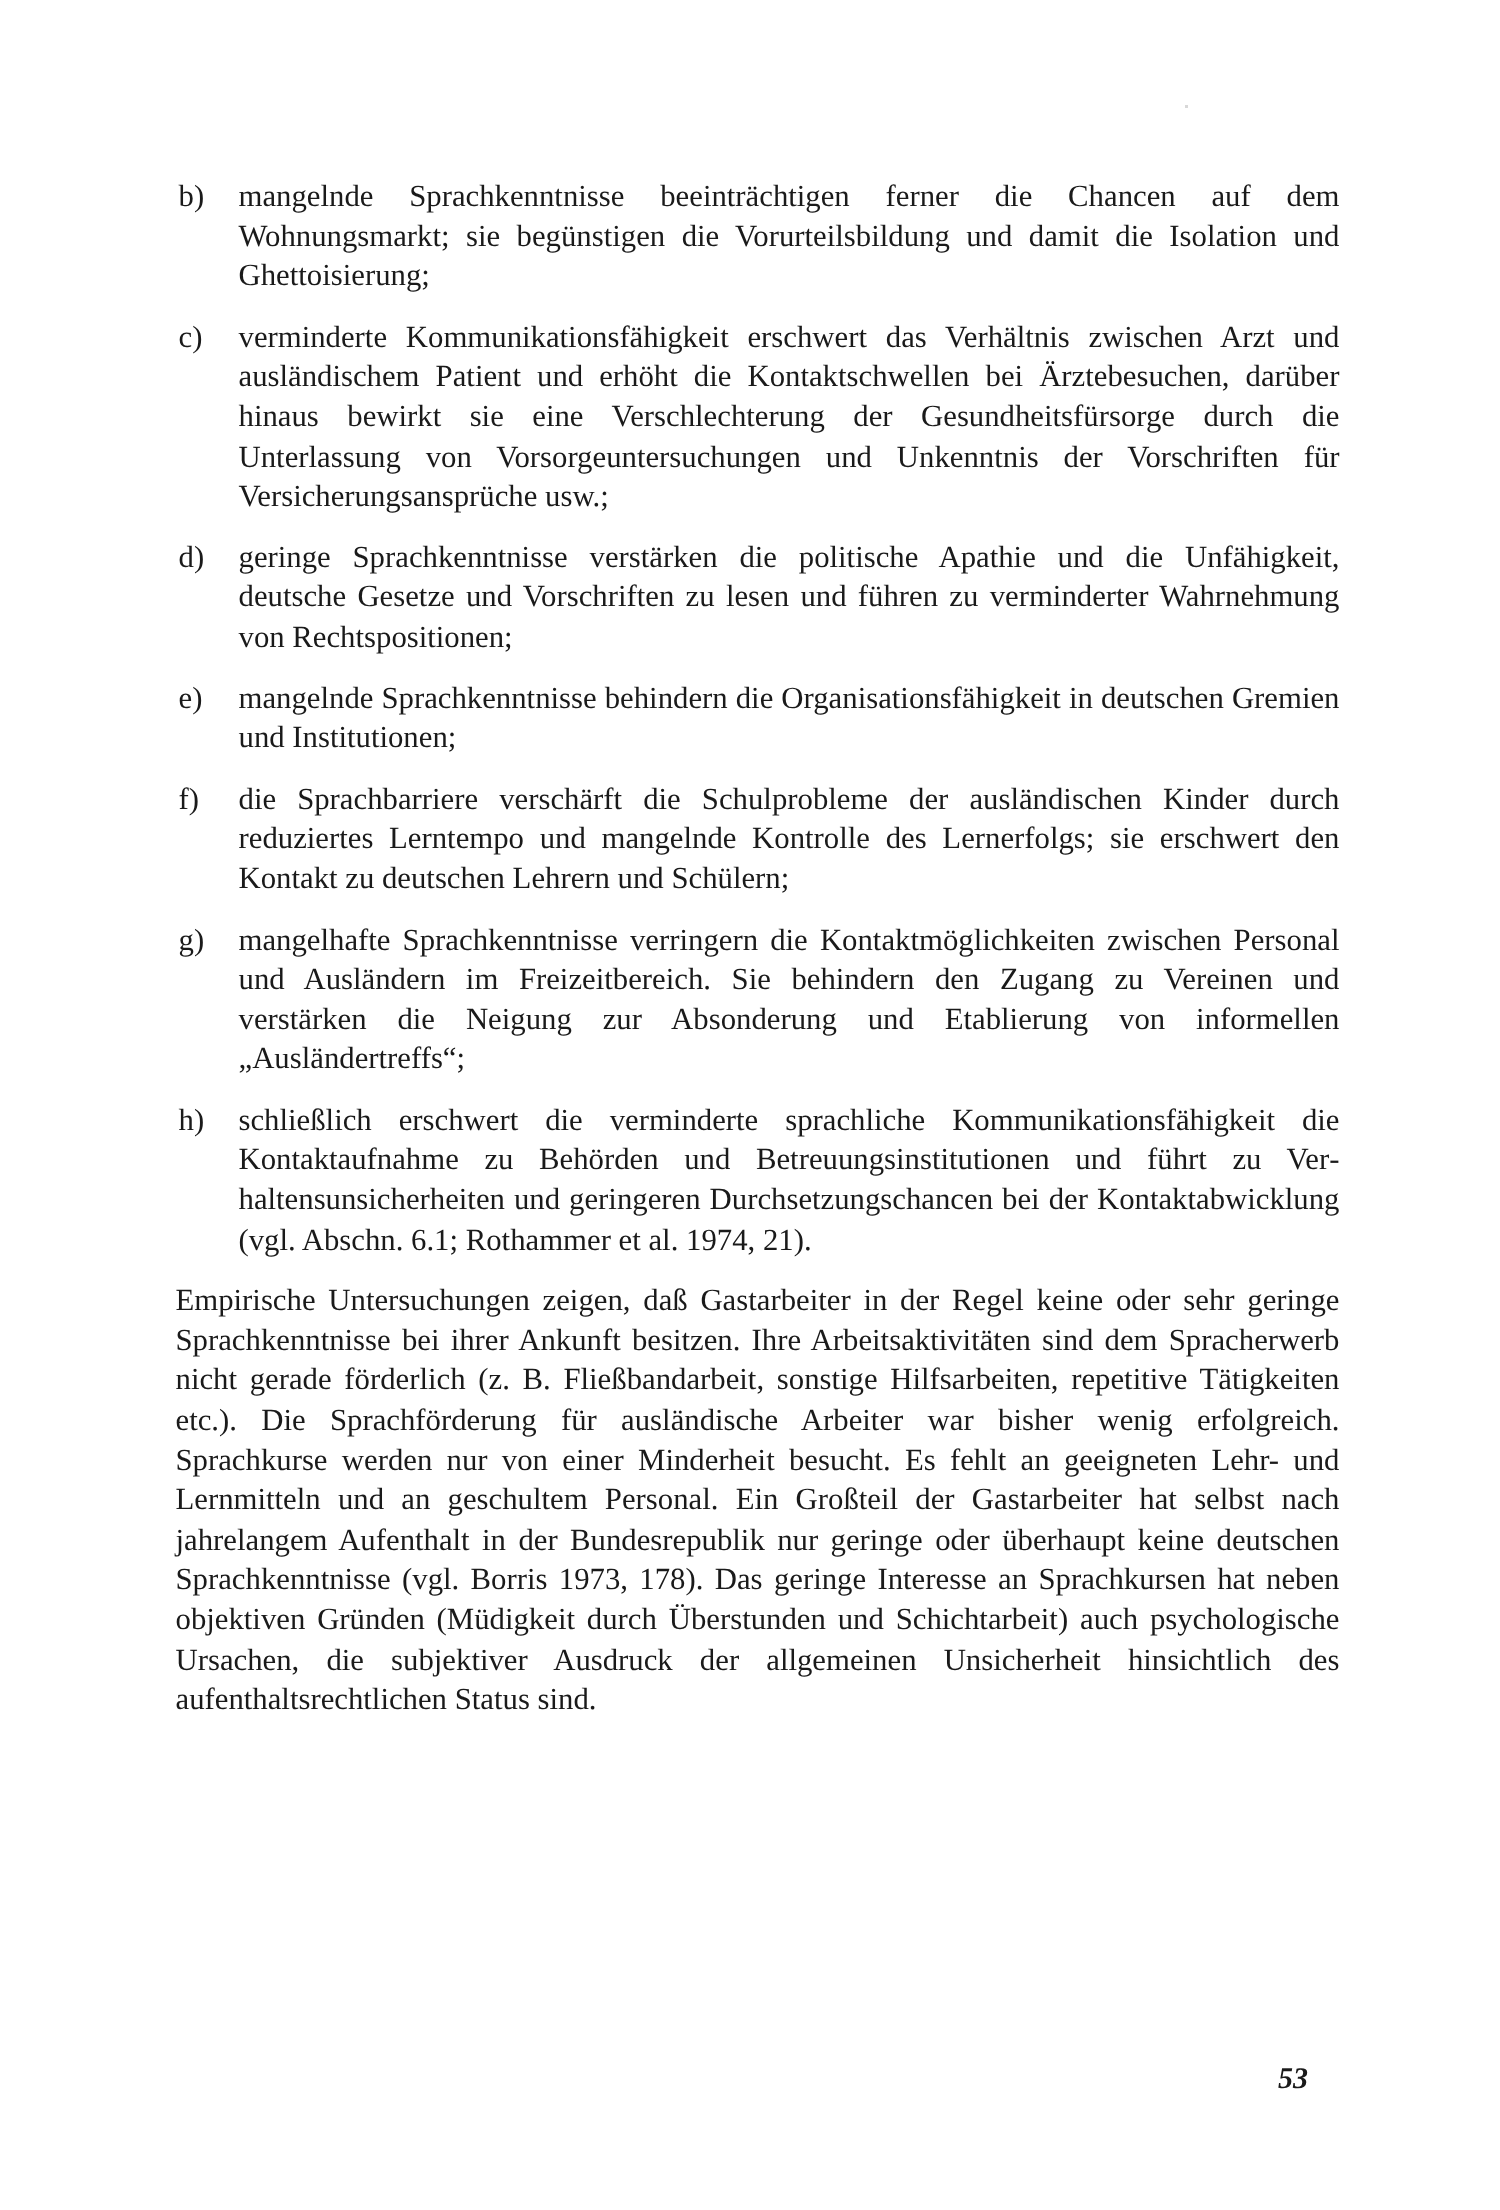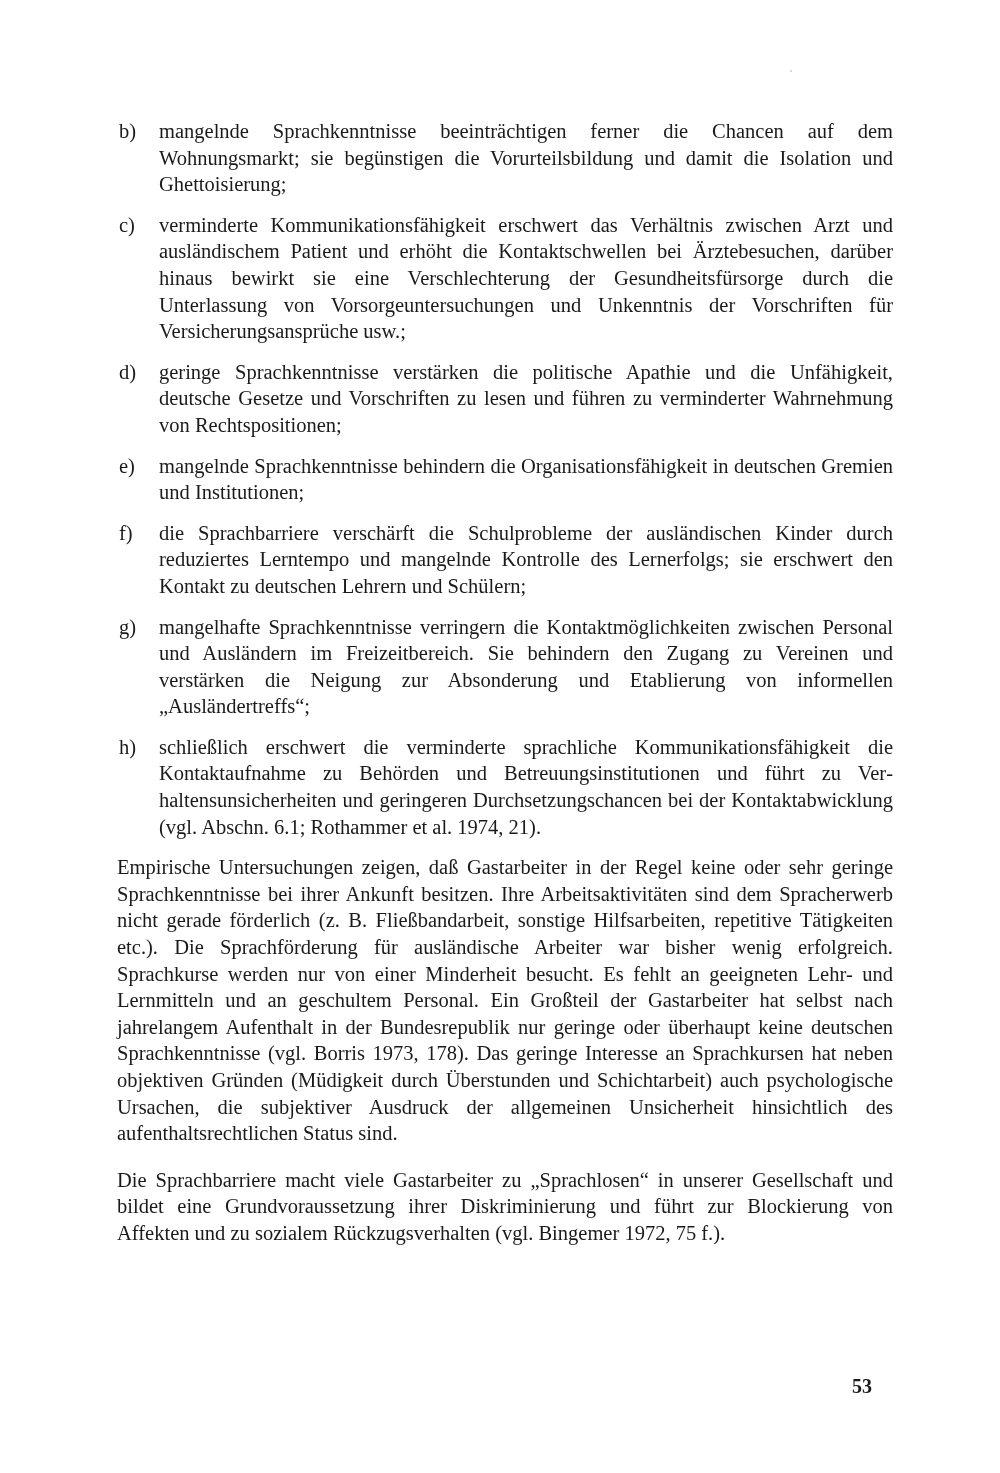--- a/index.html
+++ b/index.html
@@ -43,20 +43,21 @@
     }
     .para-first { margin-top: 5px; }
     .para-second { margin-top: 20px; }
     .page-number {
       position: absolute;
       left: 852px;
       top: 1375px;
       font-size: 20px;
       font-weight: bold;
       font-family: "Liberation Serif", serif;
+      font-style: italic;
     }
     .scan-speck {
       position: absolute;
       left: 790px;
       top: 70px;
       width: 2px;
       height: 2px;
       background: #d8d8d8;
     }
   </style>
@@ -97,17 +98,16 @@
     <span>mangelhafte Sprachkenntnisse verringern die Kontaktmöglichkeiten zwischen Personal und Ausländern im Freizeitbereich. Sie behindern den Zugang zu Vereinen und verstärken die Neigung zur Absonderung und Etablierung von informellen „Ausländertreffs“;</span>
   </div>
 
   <div class="list-item">
     <span class="list-marker">h)</span>
     <span>schließlich erschwert die verminderte sprachliche Kommunikationsfähigkeit die Kontaktaufnahme zu Behörden und Betreuungsinstitutionen und führt zu Ver­haltensunsicherheiten und geringeren Durchsetzungschancen bei der Kontakt­abwicklung (vgl. Abschn. 6.1; Rothammer et al. 1974, 21).</span>
   </div>
 
   <p class="paragraph para-first">Empirische Untersuchungen zeigen, daß Gastarbeiter in der Regel keine oder sehr geringe Sprachkenntnisse bei ihrer Ankunft besitzen. Ihre Arbeitsaktivitäten sind dem Spracherwerb nicht gerade förderlich (z. B. Fließbandarbeit, sonstige Hilfsarbeiten, repetitive Tätigkeiten etc.). Die Sprachförderung für ausländische Arbeiter war bisher wenig erfolgreich. Sprachkurse werden nur von einer Minder­heit besucht. Es fehlt an geeigneten Lehr- und Lernmitteln und an geschultem Personal. Ein Großteil der Gastarbeiter hat selbst nach jahrelangem Aufenthalt in der Bundesrepublik nur geringe oder überhaupt keine deutschen Sprachkenntnisse (vgl. Borris 1973, 178). Das geringe Interesse an Sprachkursen hat neben objek­tiven Gründen (Müdigkeit durch Überstunden und Schichtarbeit) auch psycholo­gische Ursachen, die subjektiver Ausdruck der allgemeinen Unsicherheit hinsicht­lich des aufenthaltsrechtlichen Status sind.</p>
 
-  <p class="paragraph para-second">Die Sprachbarriere macht viele Gastarbeiter zu „Sprachlosen“ in unserer Gesell­schaft und bildet eine Grundvoraussetzung ihrer Diskriminierung und führt zur Blockierung von Affekten und zu sozialem Rückzugsverhalten (vgl. Bingemer 1972, 75 f.).</p>
 
 </div>
 
 <div class="page-number">53</div>
 
 </body></html>

